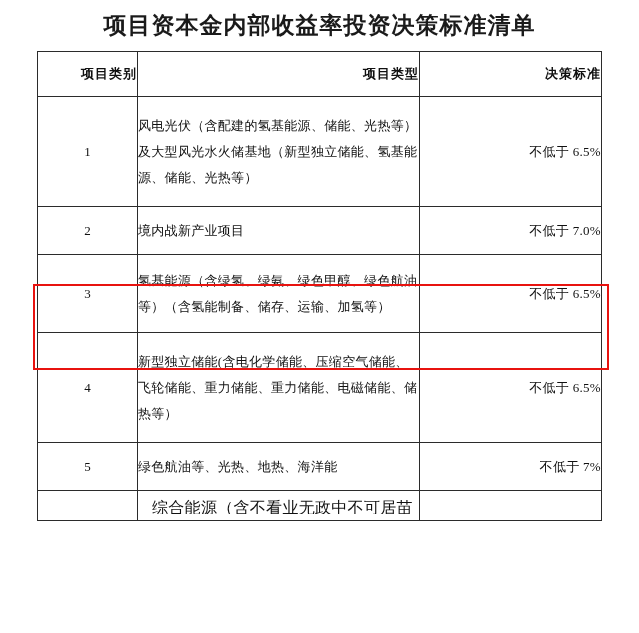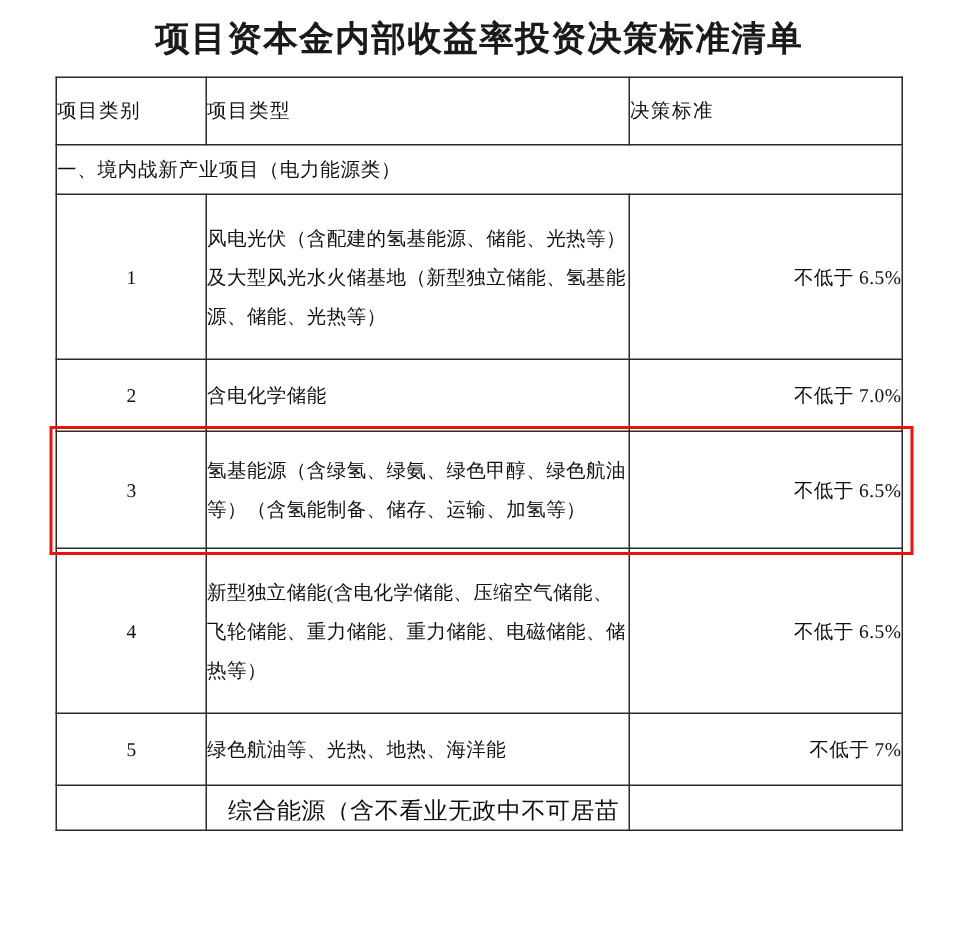--- a/index.html
+++ b/index.html
@@ -38,23 +38,23 @@
     background: #fff;
   }
   table.main-table td, table.main-table th {
     border: 1px solid #2b2b2b;
     color: #111;
     font-size: 13px;
     font-family: "Liberation Serif", "DejaVu Serif", serif;
     padding: 0;
   }
   th.hdr {
-    font-weight: normal;
+    font-weight: bold;
     font-size: 13.5px;
-    text-align: left;
+    text-align: right;
     height: 44px;
     letter-spacing: 1px;
   }
   col.c1 { width: 100px; }
   col.c2 { width: 282px; }
   col.c3 { width: 182px; }
   td.section {
     height: 32px;
     padding-left: 12px;
     font-size: 13px;
@@ -119,33 +119,30 @@
       <col class="c3">
     </colgroup>
     <thead>
       <tr>
         <th class="hdr">项目类别</th>
         <th class="hdr">项目类型</th>
         <th class="hdr">决策标准</th>
       </tr>
     </thead>
     <tbody>
-      <tr>
-        <td class="section" colspan="3">一、境内战新产业项目（电力能源类）</td>
-      </tr>
 
       <tr class="row-h1">
         <td class="num">1</td>
         <td class="type">风电光伏（含配建的氢基能源、储能、光热等）及大型风光水火储基地（新型独立储能、氢基能源、储能、光热等）</td>
         <td class="crit">不低于 6.5%</td>
       </tr>
 
       <tr class="row-h2">
         <td class="num">2</td>
-        <td class="type">含电化学储能</td>
+        <td class="type">境内战新产业项目</td>
         <td class="crit">不低于 7.0%</td>
       </tr>
 
       <tr class="row-h3">
         <td class="num">3</td>
         <td class="type">氢基能源（含绿氢、绿氨、绿色甲醇、绿色航油等）（含氢能制备、储存、运输、加氢等）</td>
         <td class="crit">不低于 6.5%</td>
       </tr>
 
       <tr class="row-h4">

